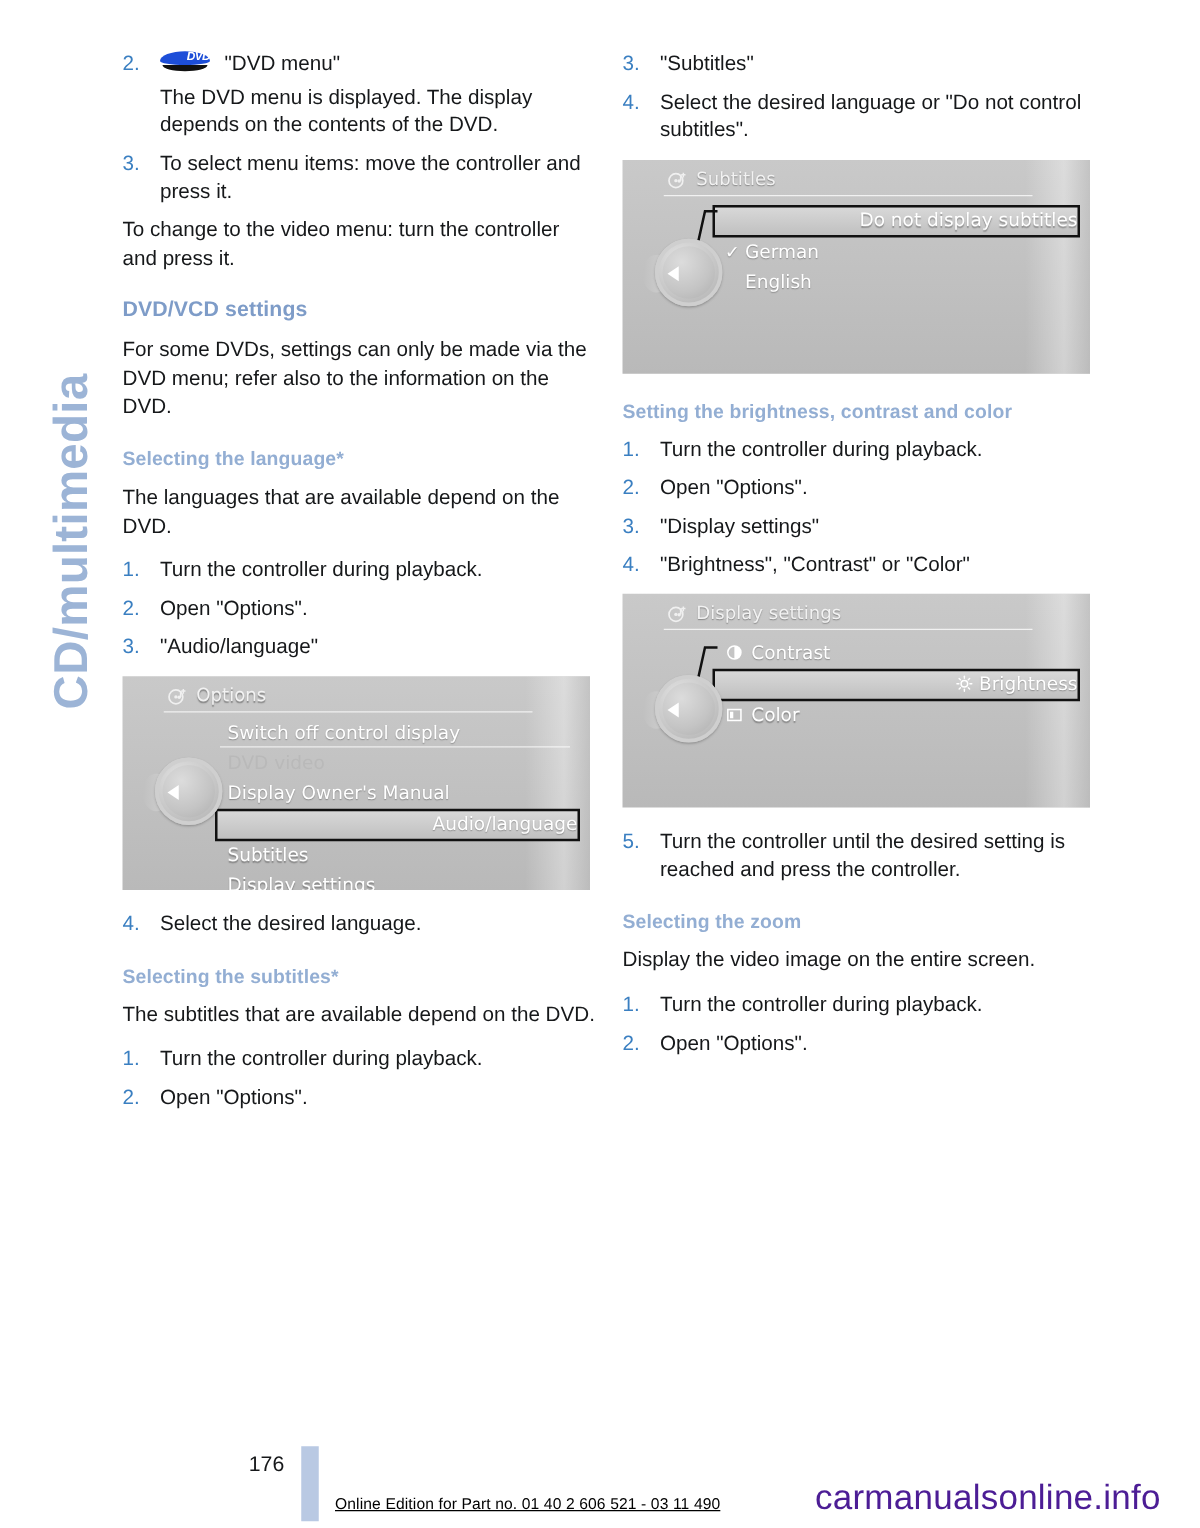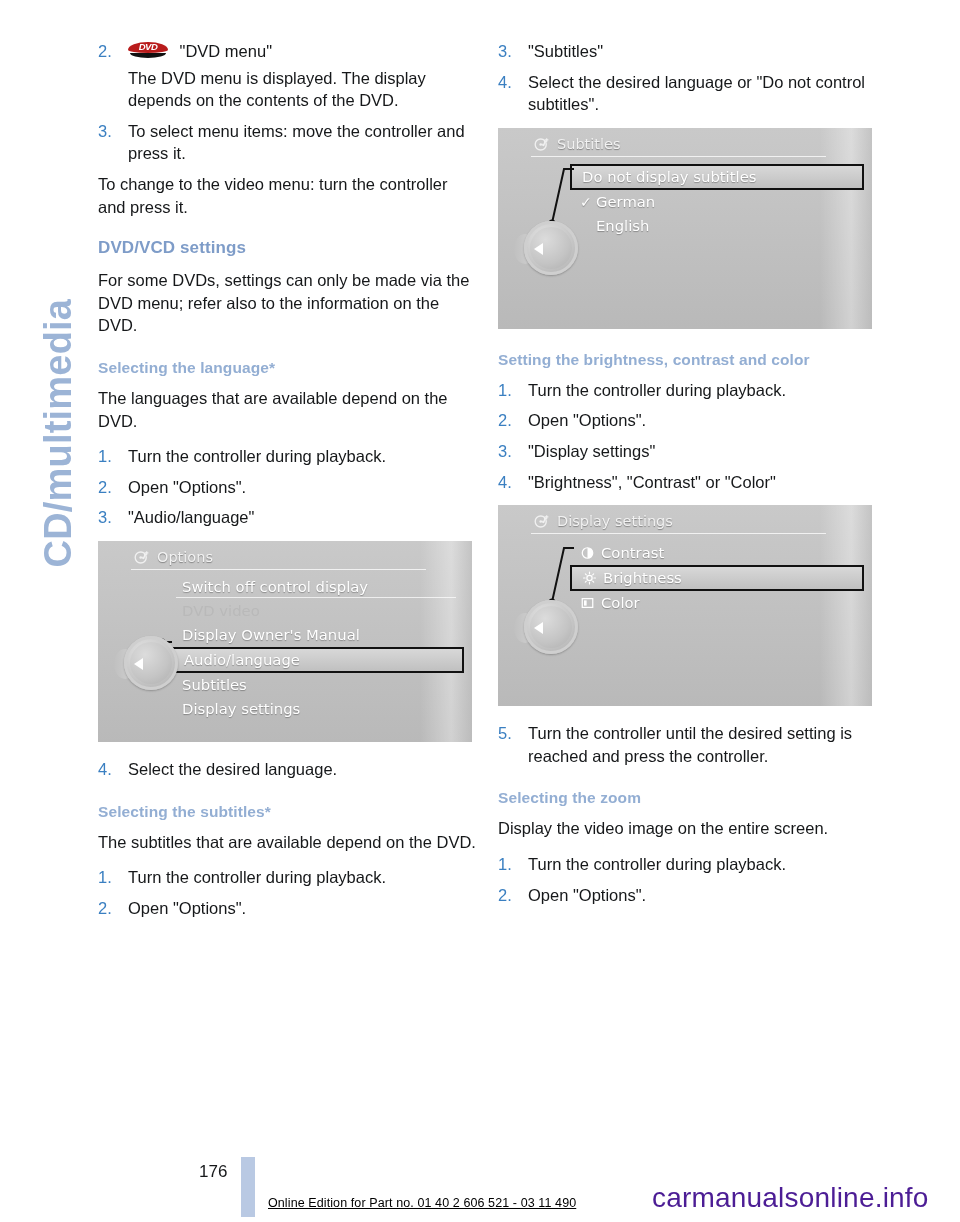--- a/index.html
+++ b/index.html
@@ -88,41 +88,41 @@
   .dvd-logo {
     display: inline-block;
     vertical-align: -2px;
     width: 40px; height: 17px;
     position: relative;
     margin-right: 7px;
   }
   .dvd-logo .top {
     position: absolute; left: 0; top: 0;
     width: 40px; height: 11px;
-    background: #b91c1c;
+    background: #1d4ed8;
     border-radius: 50% / 70% 70% 30% 30%;
     color: #fff;
     font-size: 9.5px;
     font-weight: bold;
     font-style: italic;
     line-height: 10px;
-    text-align: center;
+    text-align: right;
     letter-spacing: -0.5px;
   }
   .dvd-logo .bot {
     position: absolute; left: 2px; top: 11px;
     width: 36px; height: 5px;
     background: #111;
     border-radius: 50% / 0 0 100% 100%;
   }
 
   
   .idrive {
     position: relative;
-    width: 374px; height: 201px;
+    width: 374px; height: 171px;
     margin: 12px 0 16px 0;
     background: linear-gradient(180deg,#c9c9c9 0%, #c2c2c2 45%, #b9b9b9 100%);
     overflow: hidden;
     font-family: "DejaVu Sans", sans-serif;
   }
   
   .idrive .arc {
     position: absolute;
     border-radius: 50%;
     border: 0 solid transparent;
@@ -206,20 +206,21 @@
   }
   .idrive .menu .item.selected {
     border: 2px solid #111111;
     background: linear-gradient(180deg,#d8d8d8 0%, #c0c0c0 100%);
     color: #ffffff;
     height: 26px;
     line-height: 22px;
     margin-left: -4px;
     padding-left: 10px;
     margin-right: -30px;
+    text-align: right;
   }
   .idrive .menu .item .check {
     display: inline-block;
     width: 16px;
     color: #ffffff;
     font-size: 14px;
   }
   .idrive .menu .item .spacer { display:inline-block; width:16px; }
   .idrive .menu .item .mini-icon {
     display: inline-block;

